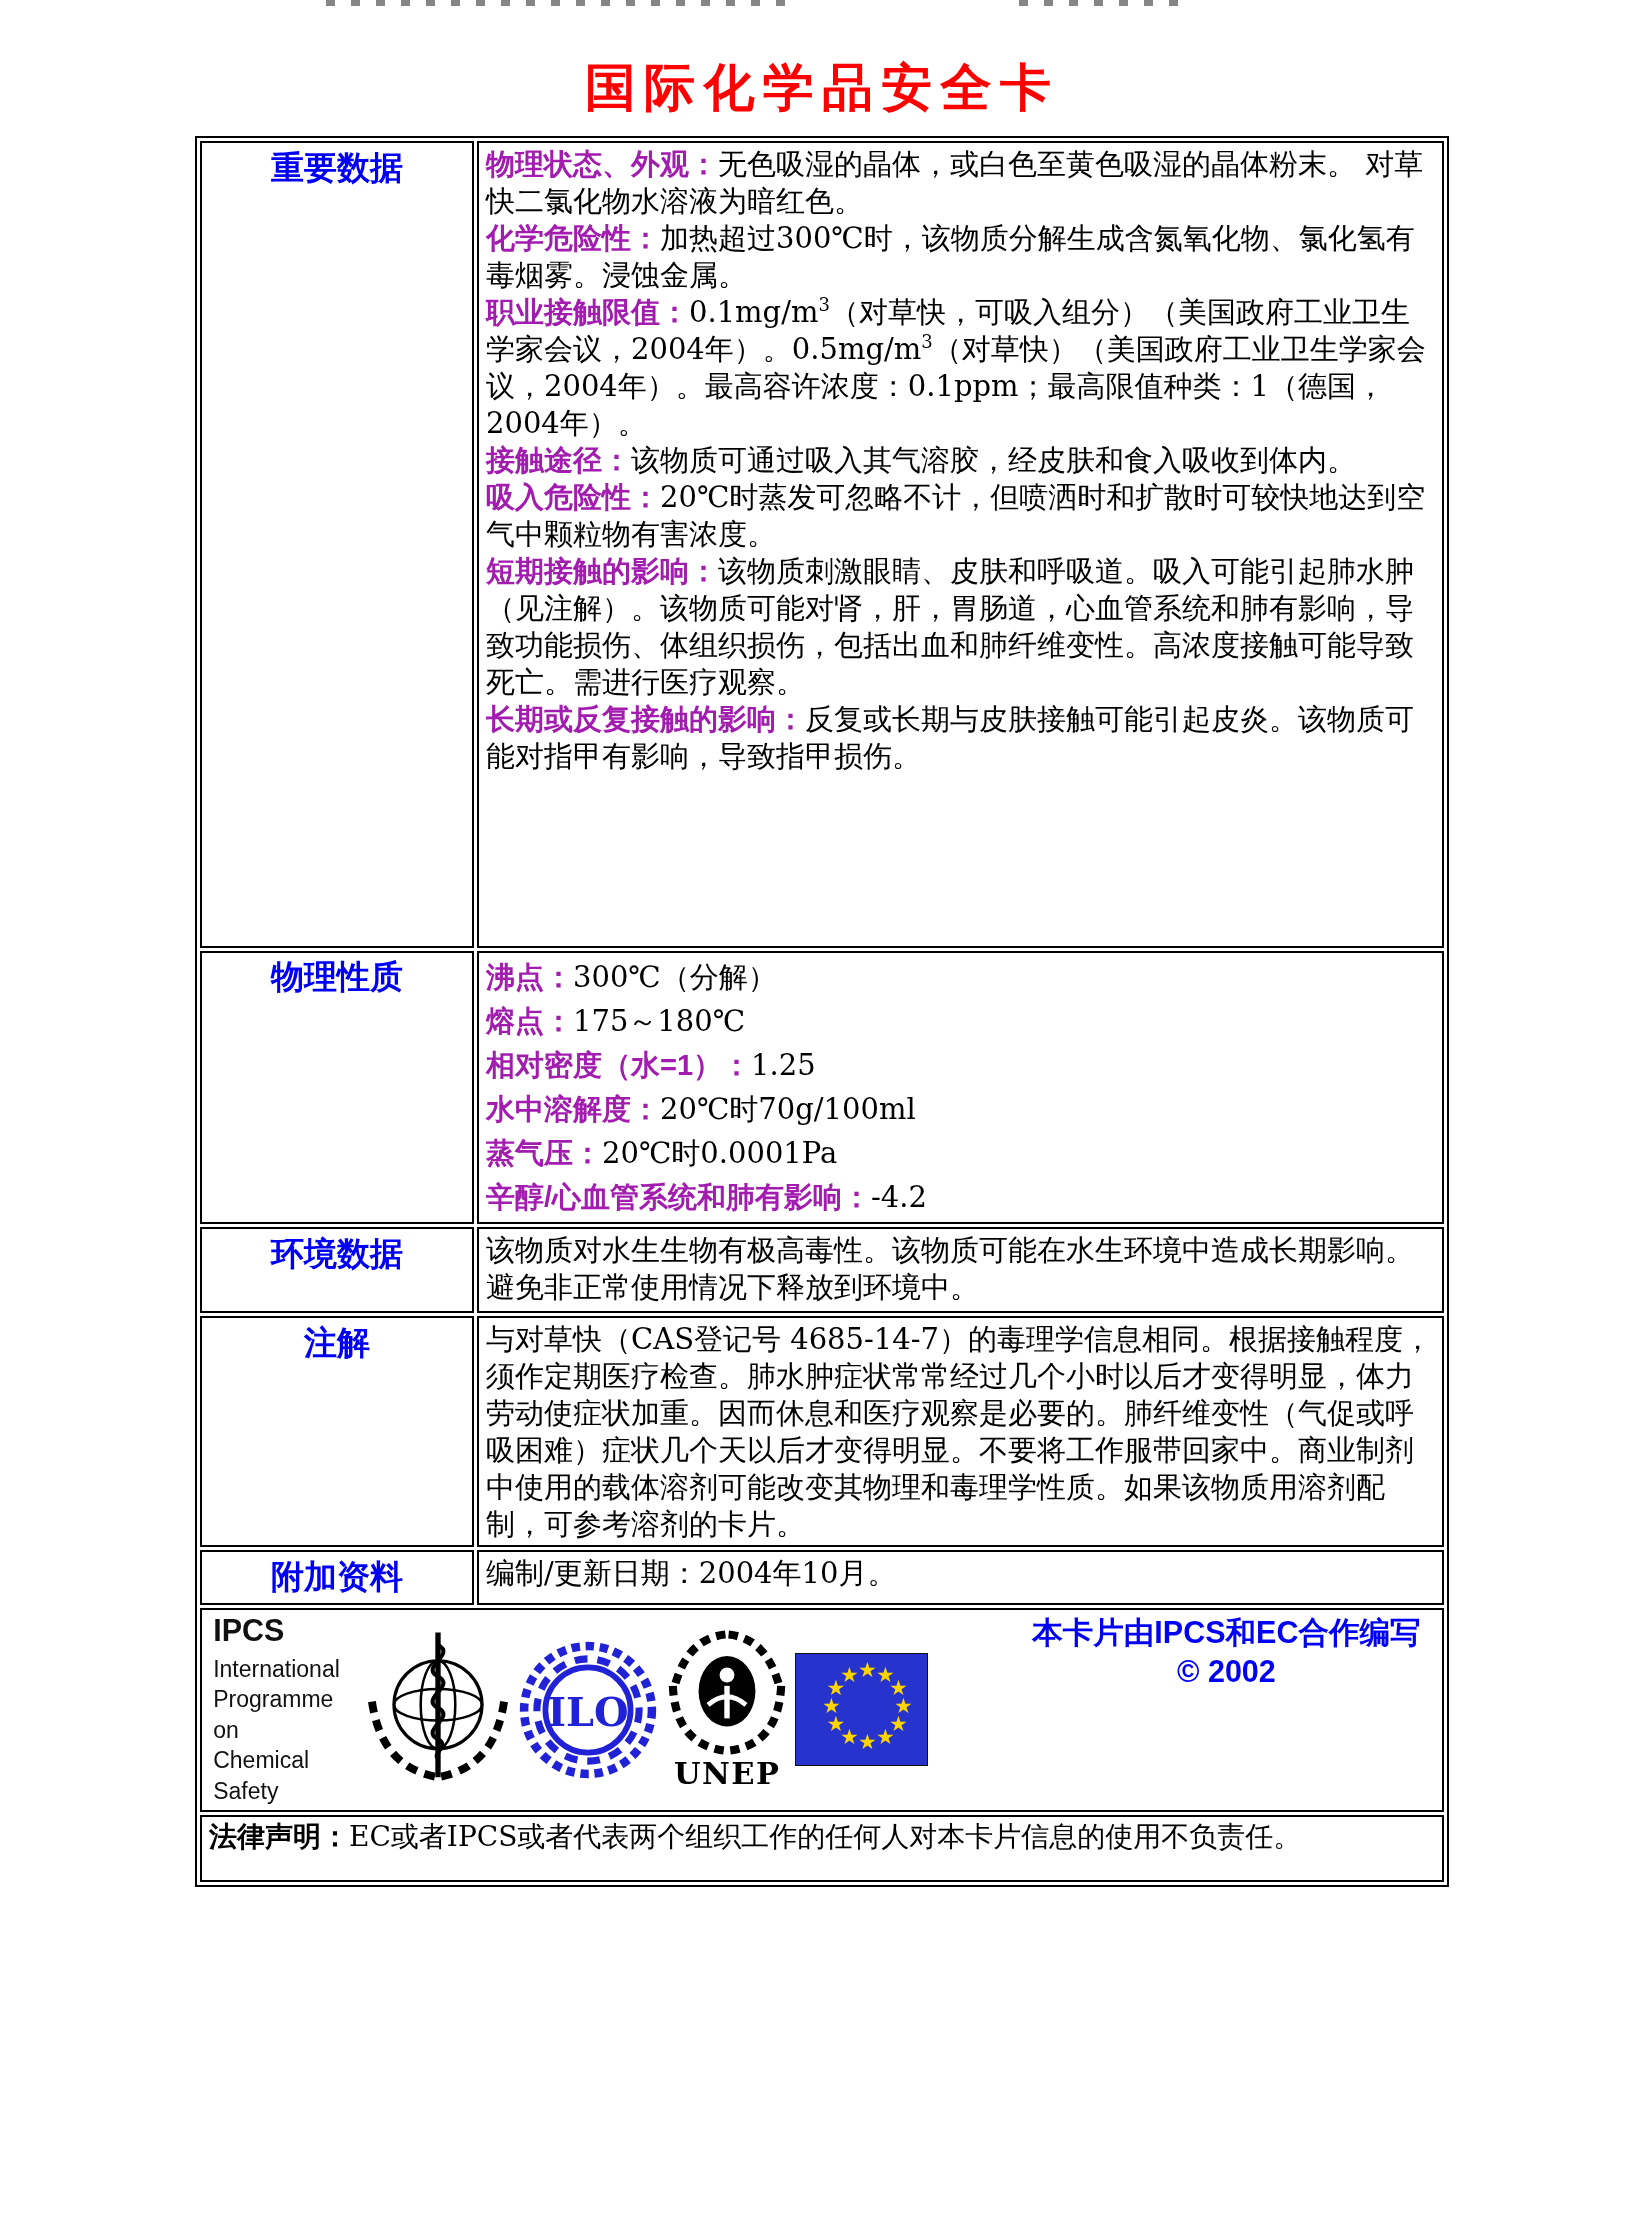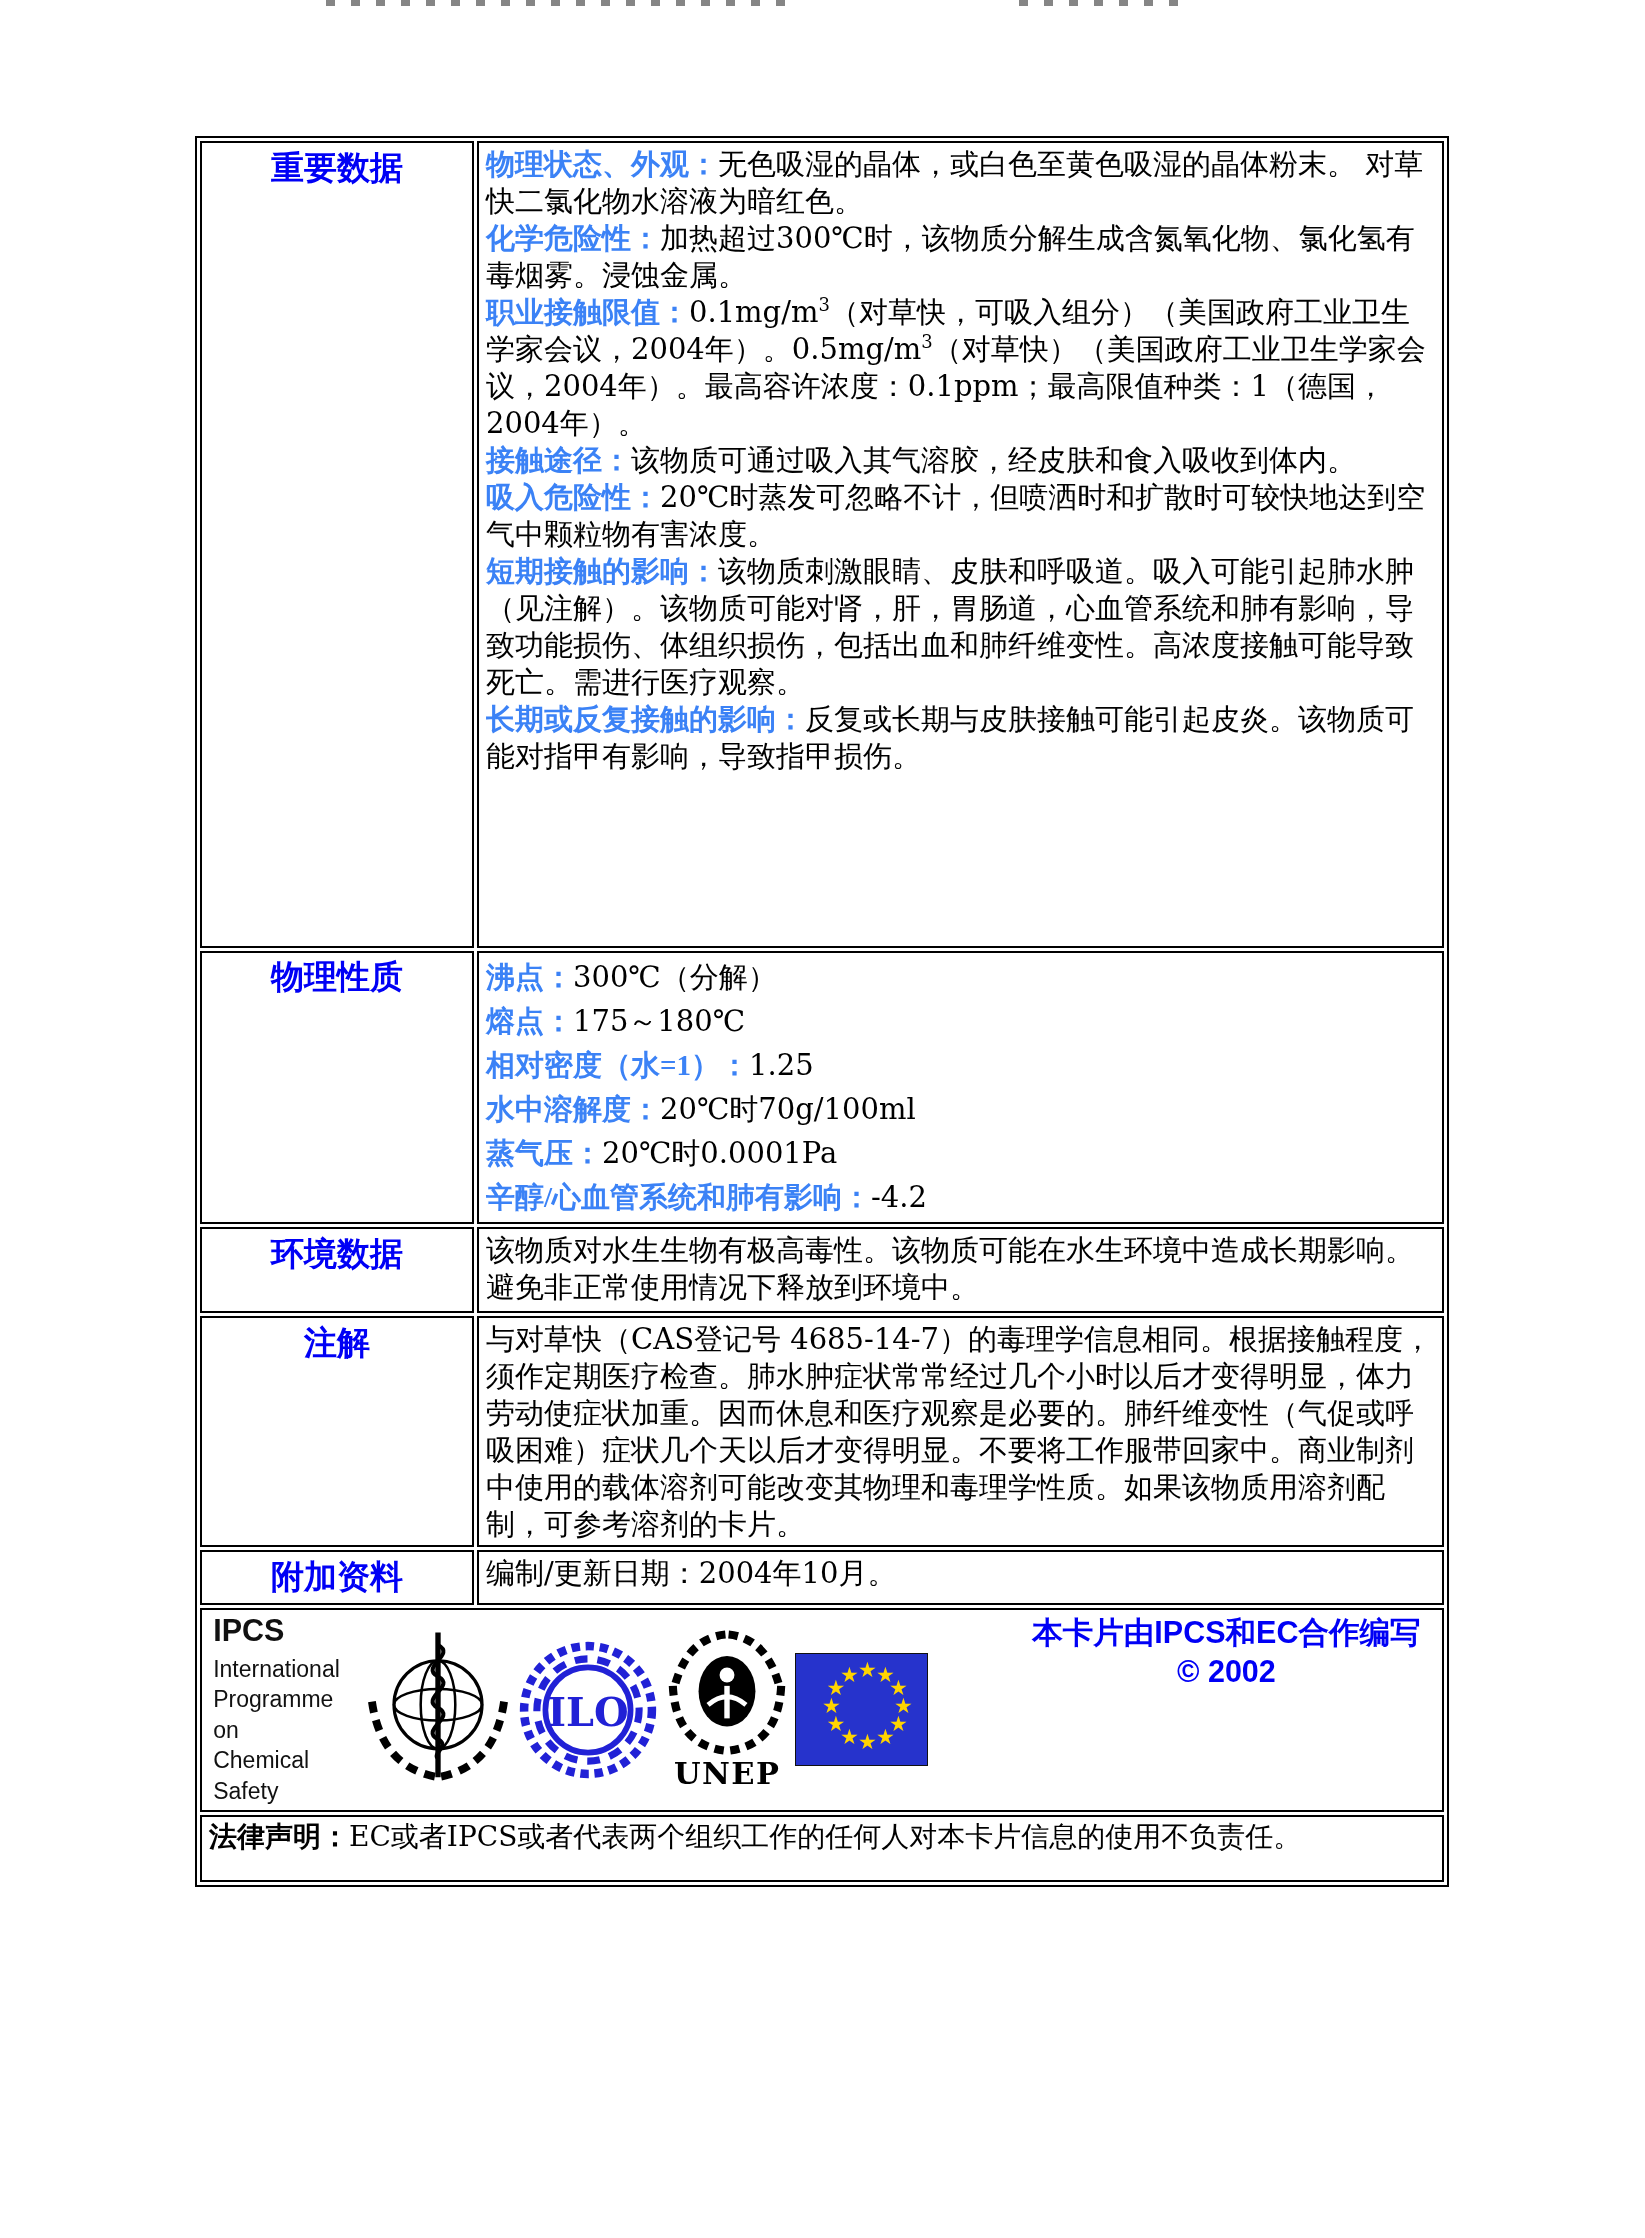--- a/index.html
+++ b/index.html
@@ -24,21 +24,21 @@
   .icsc-label{font-family:"Liberation Sans","DejaVu Sans",sans-serif;font-weight:bold;color:#0000f5;}
   .icsc-number{margin-left:12.5px;color:#000;}
   .chem-name{color:#000;}
 
   td.label-cell{vertical-align:middle;text-align:center;
                 font-family:"Liberation Sans","DejaVu Sans",sans-serif;font-weight:bold;
                 font-size:33px;color:#0000f5;margin-top:27px;}
   td.content-cell{font-size:29px;line-height:37px;}
   .para{margin:0;}
   .lh64 .para{line-height:44px;}
-  .lbl{font-family:Liberation Serif, serif;font-weight:bold;color:#3b82f6;}
+  .lbl{font-family:Liberation Sans, sans-serif;font-weight:bold;color:#a21caf;}
   .strong{font-family:"Liberation Sans","DejaVu Sans",sans-serif;font-weight:bold;color:#000;}
   sup{font-size:0.62em;line-height:0;}
 
   td.row-important{height:797px;}
   td.row-physical{height:263px;}
   td.row-environment{height:76px;}
   td.row-notes{height:212px;}
   td.row-additional{height:39px;vertical-align:middle;}
 
   td.logos-cell{height:194px;padding:7px 11px;}
@@ -59,20 +59,21 @@
   td.legal-cell{height:58px;vertical-align:middle;font-size:28px;line-height:35px;margin-top:34px;}
 </style>
 </head>
 <body>
 
 <div class="page">
 
   <div class="frag f1"></div>
   <div class="frag f2"></div>
 
+  <div class="doc-title">国际化学品安全卡</div>
 
   <table class="card">
     <colgroup>
         <col style="width:274px">
         <col>
       </colgroup>
 
     <tbody>
 
     <tr>

